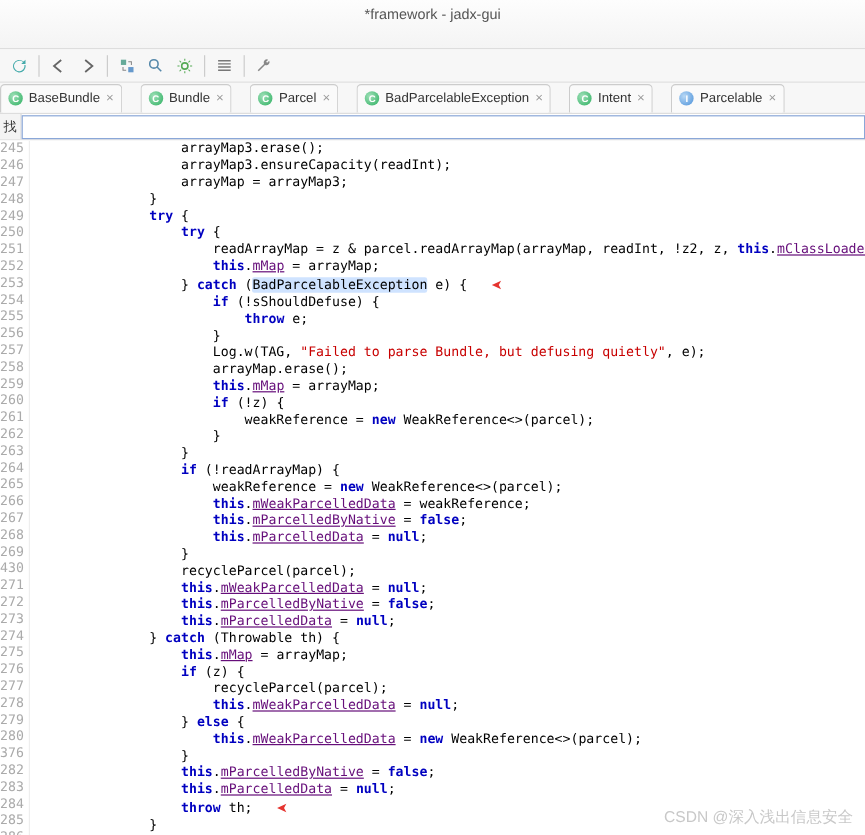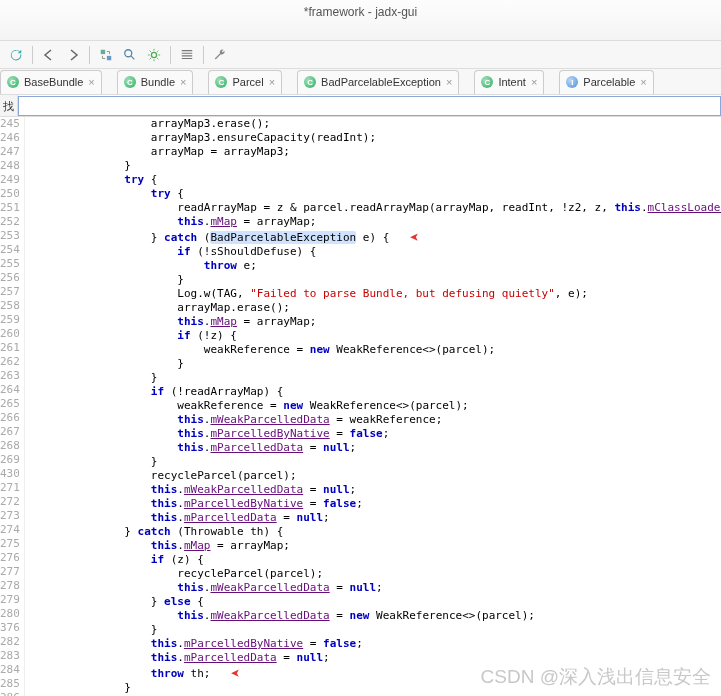--- a/index.html
+++ b/index.html
@@ -111,21 +111,21 @@
     position:relative;
   }
   .kw { color:#0000c0; font-weight:bold; }
   .str { color:#c80000; }
   .fld { color:#660e7a;text-decoration:underline; }
   .hl { background:#cfe3ff; border-radius:2px; }
   .watermark {
     position:absolute;
     right:10px; bottom:6px;
     color:#c8c8c8;
-    font-size:19px;
+    font-size:13px;
     font-family: "Microsoft YaHei", sans-serif;
     pointer-events:none;
   }
 </style>
 </head>
 <body>
 
 <div class="titlebar">
   <span>*framework - jadx-gui</span>
 </div>

